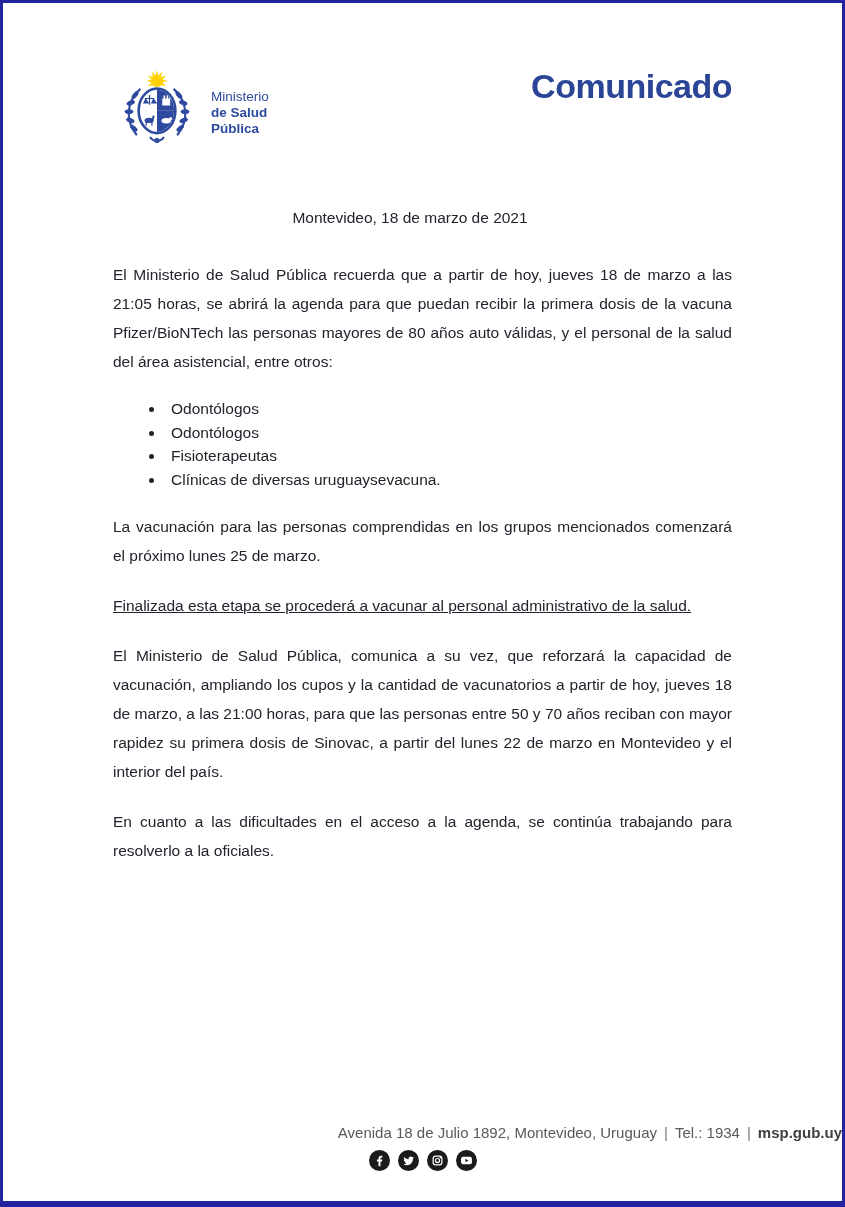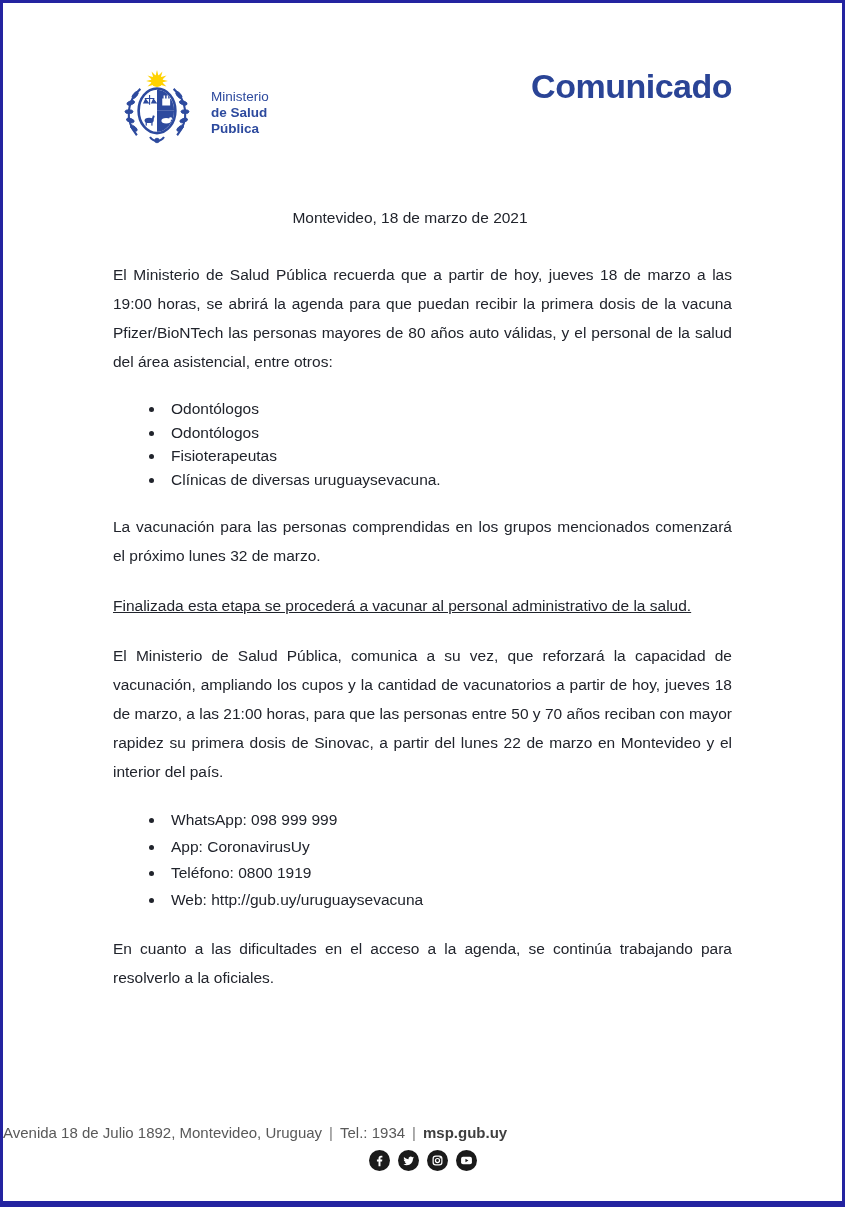--- a/index.html
+++ b/index.html
@@ -73,21 +73,21 @@
     padding-left: 6px;
   }
   ul.list-compact li { line-height: 23.5px; }
   ul.list-loose li { line-height: 26.5px; }
 
   
   .footer {
     position: absolute;
     left: 0; right: 0;
     bottom: 30px;
-    text-align: left;
+    text-align: right;
   }
   .footer-line {
     font-size: 15px;
     color: #595959;
   }
   .footer-line .site { font-weight: 700; color: #3f3f3f; }
   .footer-line .sep { margin: 0 7px; color: #7a7a7a; }
 
   .social-row {
     margin-top: 9px;
@@ -189,39 +189,33 @@
           <div class="l2">de Salud</div>
           <div class="l3">Pública</div>
         </div>
       </div>
       <h1 class="doc-title">Comunicado</h1>
     </div>
 
     <p class="date-line">Montevideo, 18 de marzo de 2021</p>
 
     <div class="body-text">
-      <p>El Ministerio de Salud Pública recuerda que a partir de hoy, jueves 18 de marzo a las 19:00 horas, se abrirá la agenda para que puedan recibir la primera dosis de la vacuna Pfizer/BioNTech las personas mayores de 80 años auto válidas, y el personal de la salud del área asistencial, entre otros:</p>
+      <p>El Ministerio de Salud Pública recuerda que a partir de hoy, jueves 18 de marzo a las 21:05 horas, se abrirá la agenda para que puedan recibir la primera dosis de la vacuna Pfizer/BioNTech las personas mayores de 80 años auto válidas, y el personal de la salud del área asistencial, entre otros:</p>
 
       <ul class="list-compact">
         <li>Odontólogos</li>
         <li>Odontólogos</li>
         <li>Fisioterapeutas</li>
         <li>Clínicas de diversas uruguaysevacuna.</li>
       </ul>
 
-      <p>La vacunación para las personas comprendidas en los grupos mencionados comenzará el próximo lunes 32 de marzo.</p>
+      <p>La vacunación para las personas comprendidas en los grupos mencionados comenzará el próximo lunes 25 de marzo.</p>
       <p class="no-justify">Finalizada esta etapa se procederá a vacunar al personal administrativo de la salud.</p>
       <p>El Ministerio de Salud Pública, comunica a su vez, que reforzará la capacidad de vacunación, ampliando los cupos y la cantidad de vacunatorios a partir de hoy, jueves 18 de marzo, a las 21:00 horas, para que las personas entre 50 y 70 años reciban con mayor rapidez su primera dosis de Sinovac, a partir del lunes 22 de marzo en Montevideo y el interior del país.</p>
 
-      <ul class="list-loose">
-        <li>WhatsApp: 098 999 999</li>
-        <li>App: CoronavirusUy</li>
-        <li>Teléfono: 0800 1919</li>
-        <li>Web: http://gub.uy/uruguaysevacuna</li>
-      </ul>
 
       <p>En cuanto a las dificultades en el acceso a la agenda, se continúa trabajando para resolverlo a la oficiales.</p>
     </div>
   </div>
 
   <div class="footer">
     <div class="footer-line">
       <span>Avenida 18 de Julio 1892, Montevideo, Uruguay</span><span class="sep">|</span><span>Tel.: 1934</span><span class="sep">|</span><span class="site">msp.gub.uy</span>
     </div>
     <div class="social-row">

